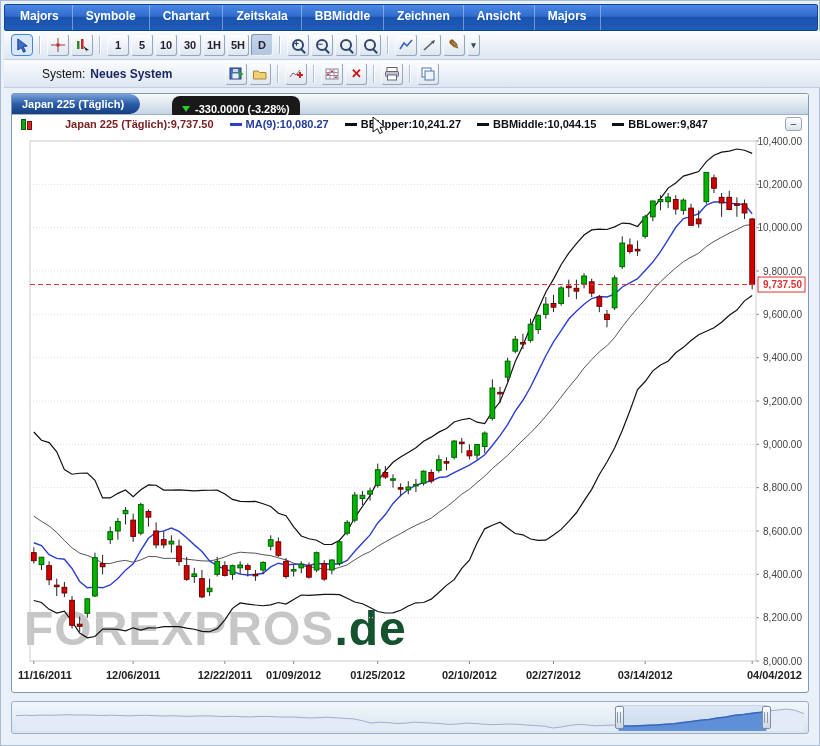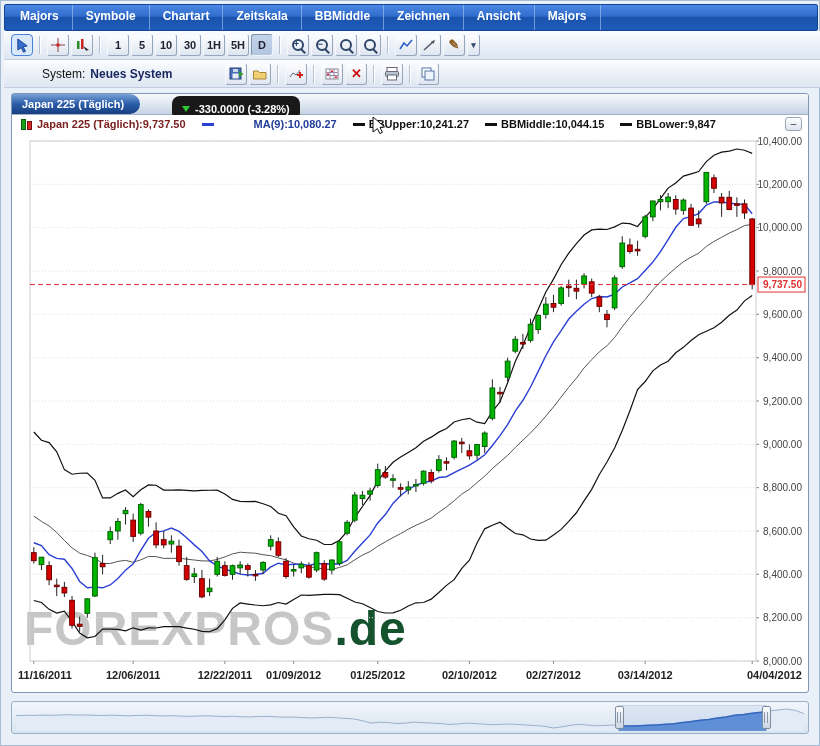--- a/index.html
+++ b/index.html
@@ -59,22 +59,22 @@
   .header-datetime{font-size:11px;font-weight:bold;color:#16387e;margin-right:7px;}
   .orb{display:inline-block;width:13px;height:13px;border-radius:50%;border:1px solid #1a4080;cursor:pointer;
     background:radial-gradient(circle at 35% 30%,#bcd8ff,#3a7fe0 55%,#1a4faa);}
 
   .legend-row{position:relative;height:18px;display:flex;align-items:center;background:#fff;padding-left:8px;}
   .lg-item{display:inline-flex;align-items:center;margin-right:16px;font-size:11px;font-weight:bold;cursor:pointer;}
   .lg-dash{display:inline-block;width:12px;height:3px;margin-right:4px;}
   .lg-candles{position:relative;display:inline-block;width:13px;height:13px;margin-right:4px;}
   .lg-candles .c1{position:absolute;left:1px;top:1px;width:3px;height:9px;background:#19a219;border:1px solid #0c600c;}
   .lg-candles .c2{position:absolute;left:7px;top:3px;width:3px;height:7px;background:#d22;border:1px solid #701010;}
-  .lg-sym{color:#7a2020;}
-  .lg-ma{color:#223c9a;gap:36px;}
+  .lg-sym{color:#7a2020;gap:28px;}
+  .lg-ma{color:#223c9a;}
   .lg-bb{color:#111;}
   .legend-collapse{position:absolute;right:6px;top:2px;width:17px;height:14px;
     background:linear-gradient(180deg,#fefefe,#dde4ee);border:1px solid #98a4b8;border-radius:3px;
     font-size:10px;line-height:10px;color:#334;padding:0;cursor:pointer;}
 
   .plot-wrap{position:relative;width:792px;height:556px;margin-left:2px;background:#fff;}
   .watermark{position:absolute;left:10px;top:468px;z-index:0;font-weight:bold;letter-spacing:1px;
     font-size:48px;color:#c6c6c6;user-select:none;}
   .watermark .wm-tld{color:#14532d;}
   #chart-svg{position:relative;z-index:1;}

